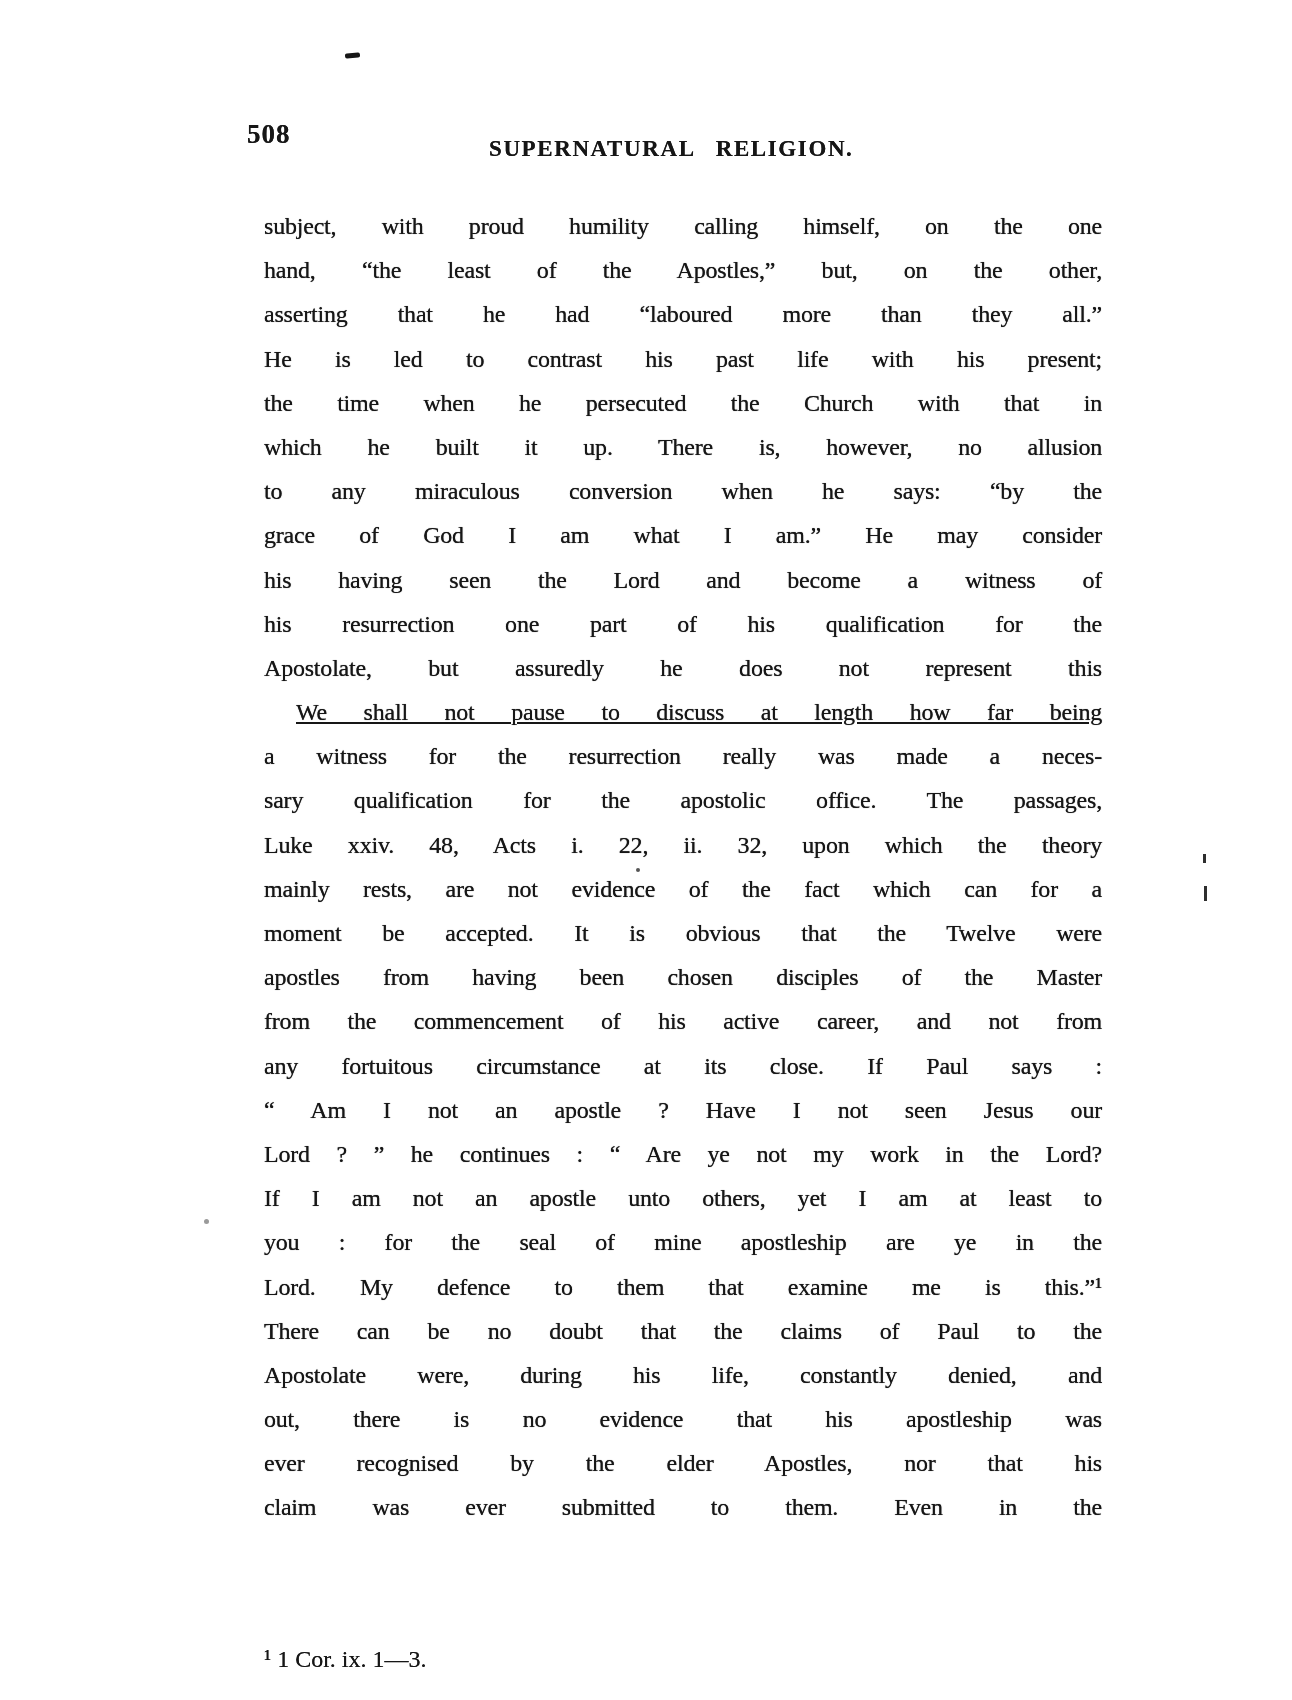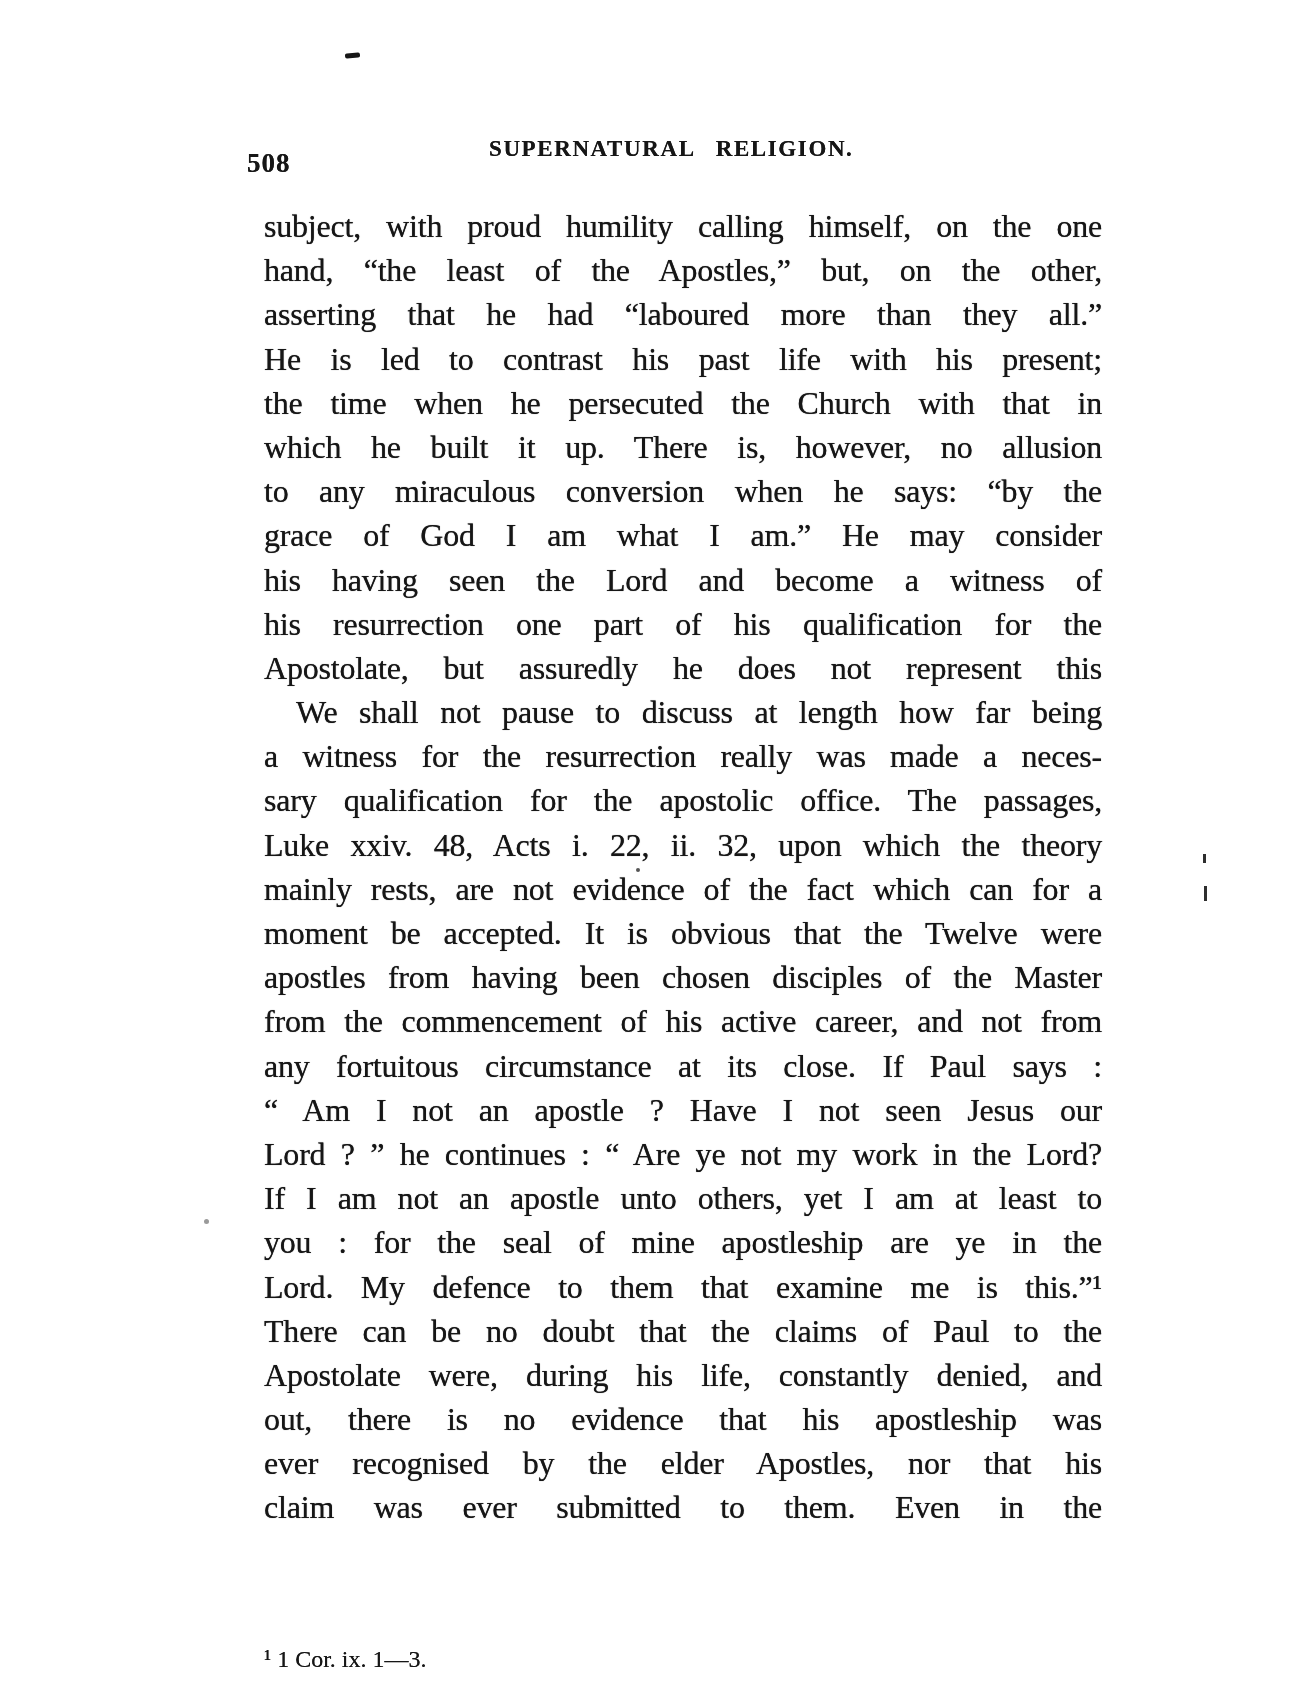--- a/index.html
+++ b/index.html
@@ -4,41 +4,41 @@
 <style>
   :root { --paper:#ffffff; --ink:#161616; }
   html,body { margin:0; padding:0; background:#888; }
   .page {
     position:relative; width:1292px; height:1700px;
     background:var(--paper); color:var(--ink);
     font-family:"Liberation Serif","DejaVu Serif",serif;
     overflow:hidden;
   }
   .page-number {
-    position:absolute; left:247px; top:148px;
+    position:absolute; left:247px; top:119px;
     font-size:27px; font-weight:700; letter-spacing:1px;
     text-shadow:0 0 0.6px rgba(0,0,0,.8);
   }
   .running-title {
     position:absolute; left:489px; top:136px;
     font-size:23px; font-weight:700; letter-spacing:1.6px; word-spacing:14px;
     text-shadow:0 0 0.6px rgba(0,0,0,.8);
   }
   .body-text {
     position:absolute; left:264px; top:204px; width:838px;
-    font-size:32px; letter-spacing:-0.2px;
+    font-size:24px; letter-spacing:-0.2px;
     text-shadow:0 0 0.7px rgba(0,0,0,.85);
   }
   .line {
     height:44.2px; line-height:44.2px;
     text-align:justify; text-align-last:justify; -moz-text-align-last:justify;
     text-justify:inter-word;
   }
   .line.para-end { text-align-last:left; -moz-text-align-last:left; }
-  .line.indent { text-indent:32px; }
+  .line.indent { text-indent:32px;text-decoration:underline; }
   .footnote {
     position:absolute; left:264px; top:1646px; width:838px;
     text-align:left; font-size:24px;
     text-shadow:0 0 0.5px rgba(0,0,0,.8);
   }
   
   .mark { position:absolute; background:var(--ink); }
   .mark-top-dash    { left:345px; top:53px;  width:15px; height:5px; border-radius:2px; transform:rotate(-4deg); }
   .mark-tick-1      { left:1203px; top:854px; width:3px; height:9px;  background:#2e2e2e; }
   .mark-tick-2      { left:1204px; top:886px; width:3px; height:15px; background:#2e2e2e; }

